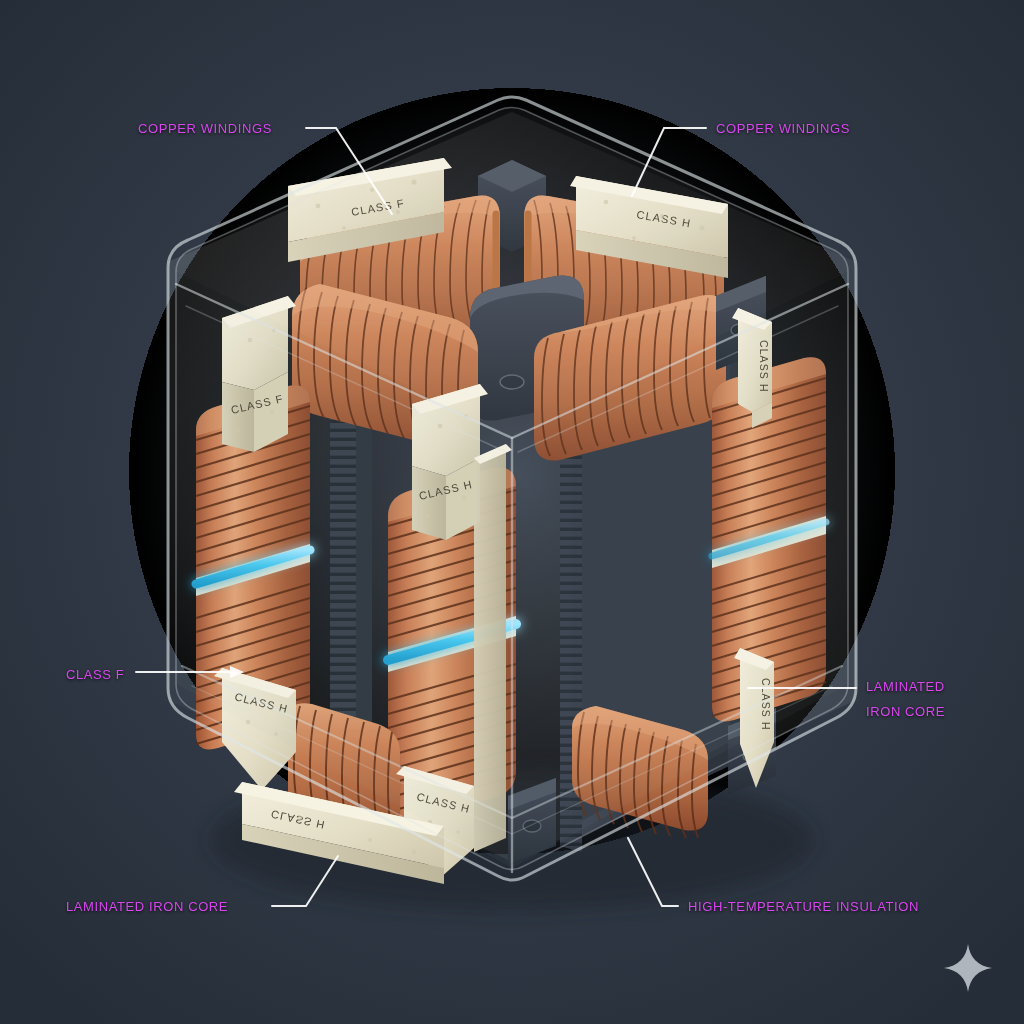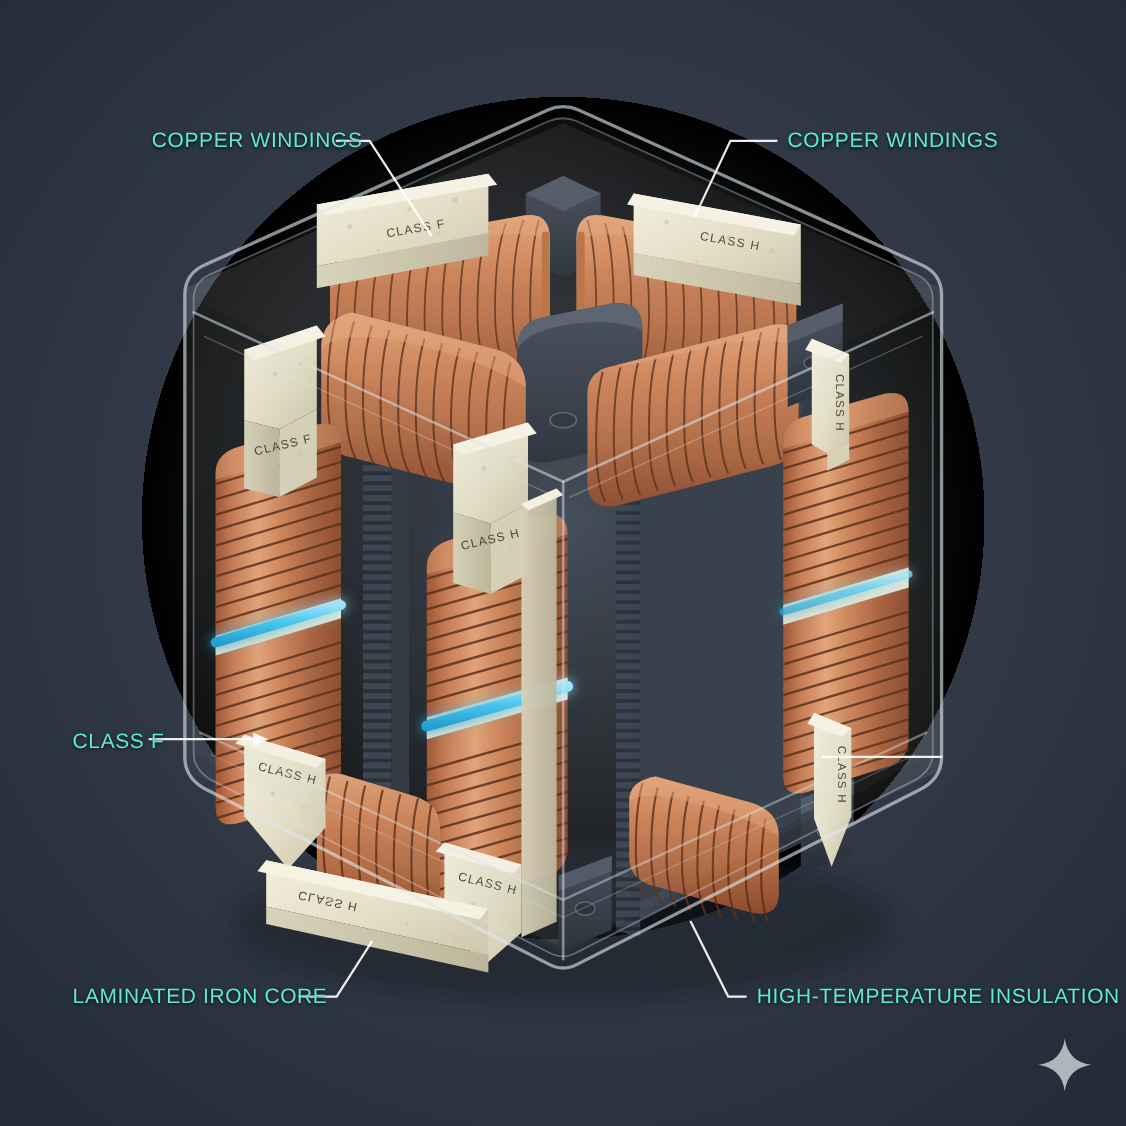--- a/index.html
+++ b/index.html
@@ -1,20 +1,20 @@
 <!DOCTYPE html>
 <html><head>
 <meta charset="utf-8">
 <style>
   html,body{margin:0;padding:0;background:#262e3a;}
   body{width:1024px;height:1024px;overflow:hidden;
        font-family:"Liberation Sans","DejaVu Sans",sans-serif;}
   #stage{position:relative;width:1024px;height:1024px;}
   #art{position:absolute;inset:0;}
-  .lbl{position:absolute;color:#5eead4;font-size:19px;letter-spacing:.6px;
+  .lbl{position:absolute;color:#d946ef;font-size:13px;letter-spacing:.6px;
        font-weight:400;white-space:pre;line-height:25px;
        text-shadow:0 1px 3px rgba(0,0,0,.75);}
 </style>
 </head>
 <body>
 
 <div id="stage">
 
 <svg id="art" viewBox="0 0 1024 1024">
   <defs>
@@ -507,20 +507,22 @@
     <path d="M678 906 L662 906 L628 838"></path>
   </g>
 </svg>
 
 <div class="lbl" style="left:138px;top:116px;">COPPER WINDINGS</div>
 
 <div class="lbl" style="left:716px;top:116px;">COPPER WINDINGS</div>
 
 <div class="lbl" style="left:66px;top:662px;">CLASS F</div>
 
+<div class="lbl" style="left:866px;top:674px;">LAMINATED
+IRON CORE</div>
 
 <div class="lbl" style="left:66px;top:894px;">LAMINATED IRON CORE</div>
 
 <div class="lbl" style="left:688px;top:894px;">HIGH-TEMPERATURE INSULATION</div>
 
 <svg style="position:absolute;left:940px;top:940px;width:56px;height:56px;" viewBox="0 0 56 56">
   <path d="M28 4 C30 18 38 26 52 28 C38 30 30 38 28 52
            C26 38 18 30 4 28 C18 26 26 18 28 4 Z" fill="#aeb5bd"></path>
 </svg>
 

